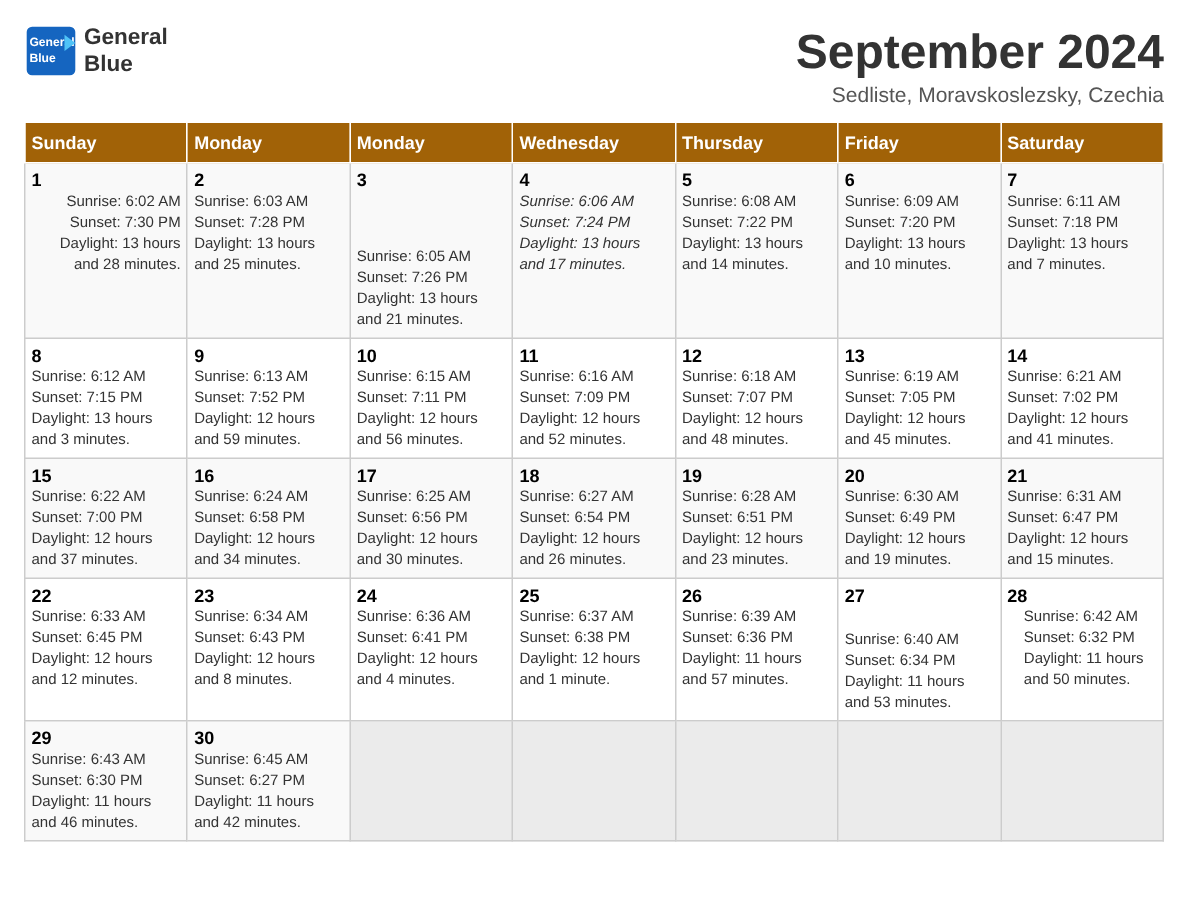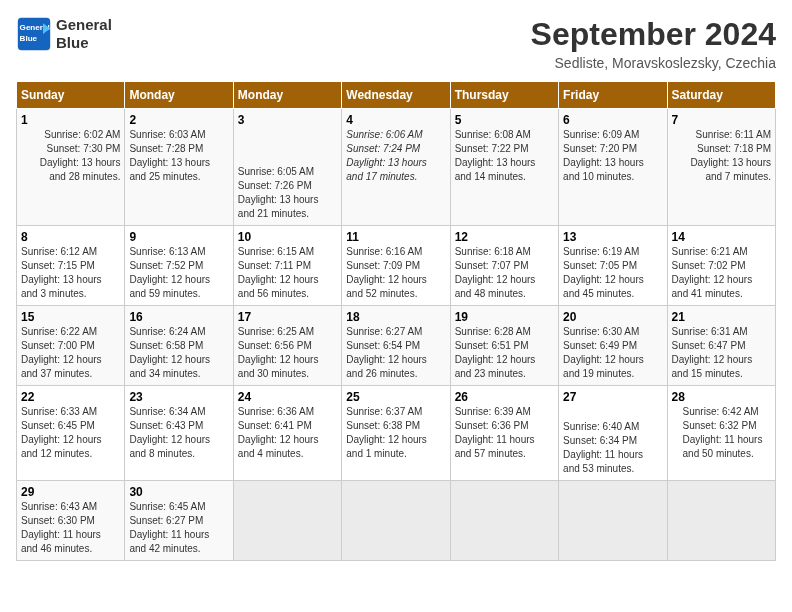--- a/index.html
+++ b/index.html
@@ -157,21 +157,21 @@
         </td>
         <td>
           <span class="day-num">6</span>
           <div class="day-info" style="white-space: pre-line;">Sunrise: 6:09 AM
 Sunset: 7:20 PM
 Daylight: 13 hours
 and 10 minutes.</div>
         </td>
         <td>
           <span class="day-num">7</span>
-          <div class="day-info" style="white-space: pre-line; text-align: right;">Sunrise: 6:11 AM
+          <div class="day-info" style="white-space: pre-line;">Sunrise: 6:11 AM
 Sunset: 7:18 PM
 Daylight: 13 hours
 and 7 minutes.</div>
         </td>
       </tr>
       <tr>
         <td>
           <span class="day-num">8</span>
           <div class="day-info" style="white-space: pre-line;">Sunrise: 6:12 AM
 Sunset: 7:15 PM

